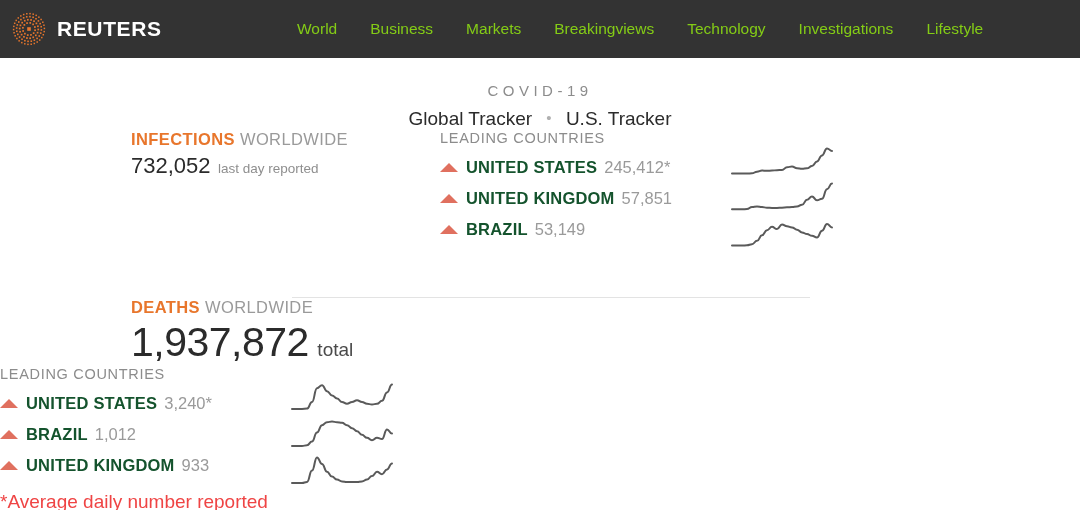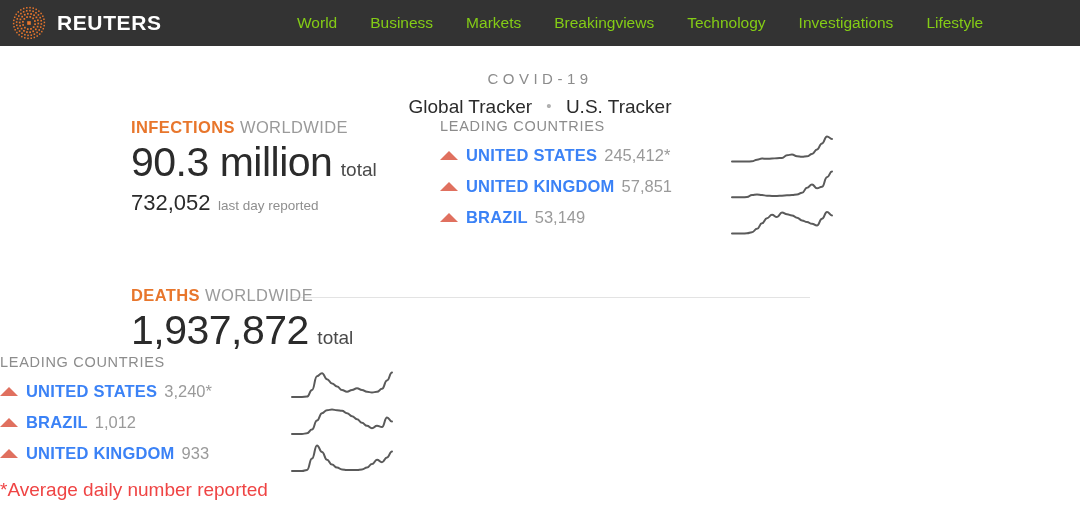--- a/index.html
+++ b/index.html
@@ -5,21 +5,21 @@
   * { box-sizing: border-box; margin: 0; padding: 0; }
   html, body {
     width: 1080px; height: 510px;
     background: #ffffff;
     font-family: "Liberation Sans", sans-serif;
     overflow: hidden;
   }
 
   
   .navbar {
-    height: 46px;
+    height: 58px;
     background: #333333;
     display: flex;
     align-items: center;
     position: relative;
   }
   .brand {
     display: flex;
     align-items: center;
     padding-left: 10px;
   }
@@ -138,21 +138,21 @@
     width: 0; height: 0;
     border-left: 9px solid transparent;
     border-right: 9px solid transparent;
     border-bottom: 9px solid #e0705f;
     margin-right: 8px;
     flex: 0 0 auto;
   }
   .lc-name {
     font-size: 16.5px;
     font-weight: bold;
-    color: #3b82f6;
+    color: #14532d;
     letter-spacing: 0.2px;
   }
   .lc-val {
     font-size: 16.5px;
     color: #9a9a9a;
     margin-left: 7px;
   }
   .footnote {
     font-size: 19px;
     color: #ef4444;
@@ -291,24 +291,20 @@
     <span class="tracker-tab">U.S. Tracker</span>
   </div>
 </div>
 
 <div class="panel" style="">
   <div class="panel-stats">
     <div class="stat-heading">
       <span class="kw">INFECTIONS</span>
       <span class="sub">WORLDWIDE</span>
     </div>
-    <div class="stat-total">
-      <span class="big">90.3 million</span>
-      <span class="unit">total</span>
-    </div>
     <div class="stat-daily">
       <span class="num">732,052</span>
       <span class="lbl">last day reported</span>
     </div>
   </div>
 
   <div class="panel-countries">
     <div class="lc-title">LEADING COUNTRIES</div>
 
     <div class="lc-row" style="margin-top:6px;">

